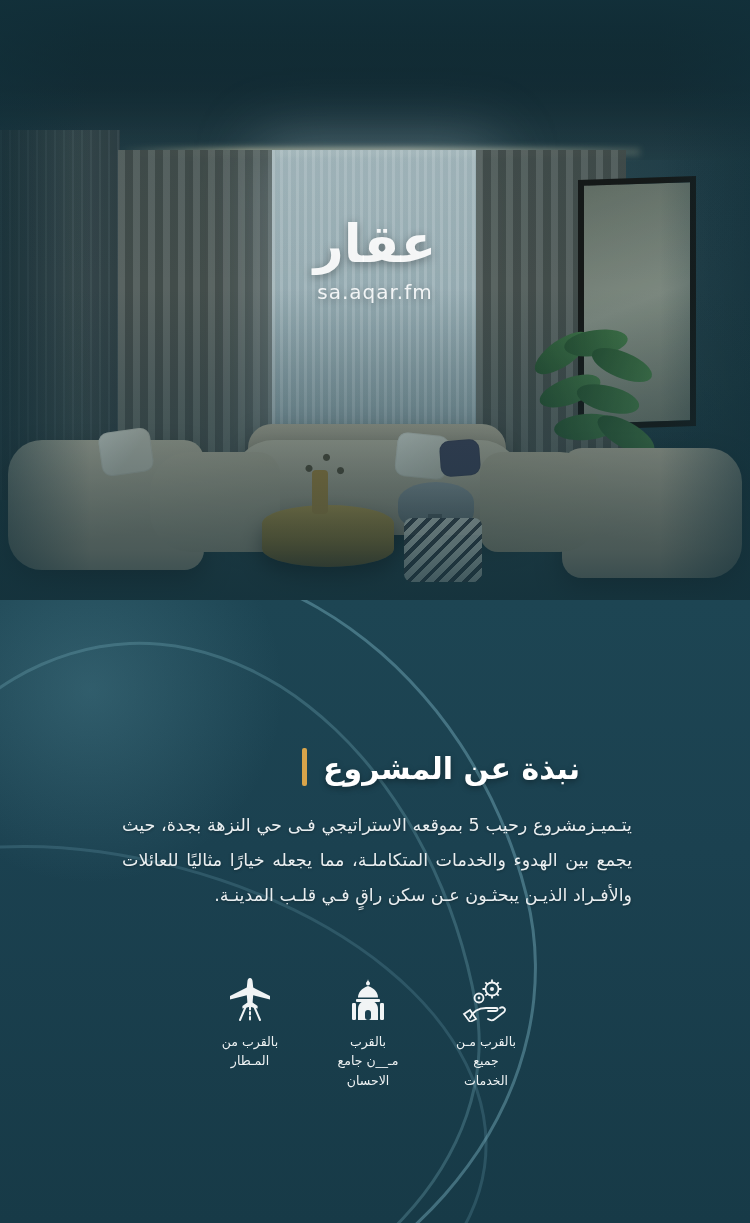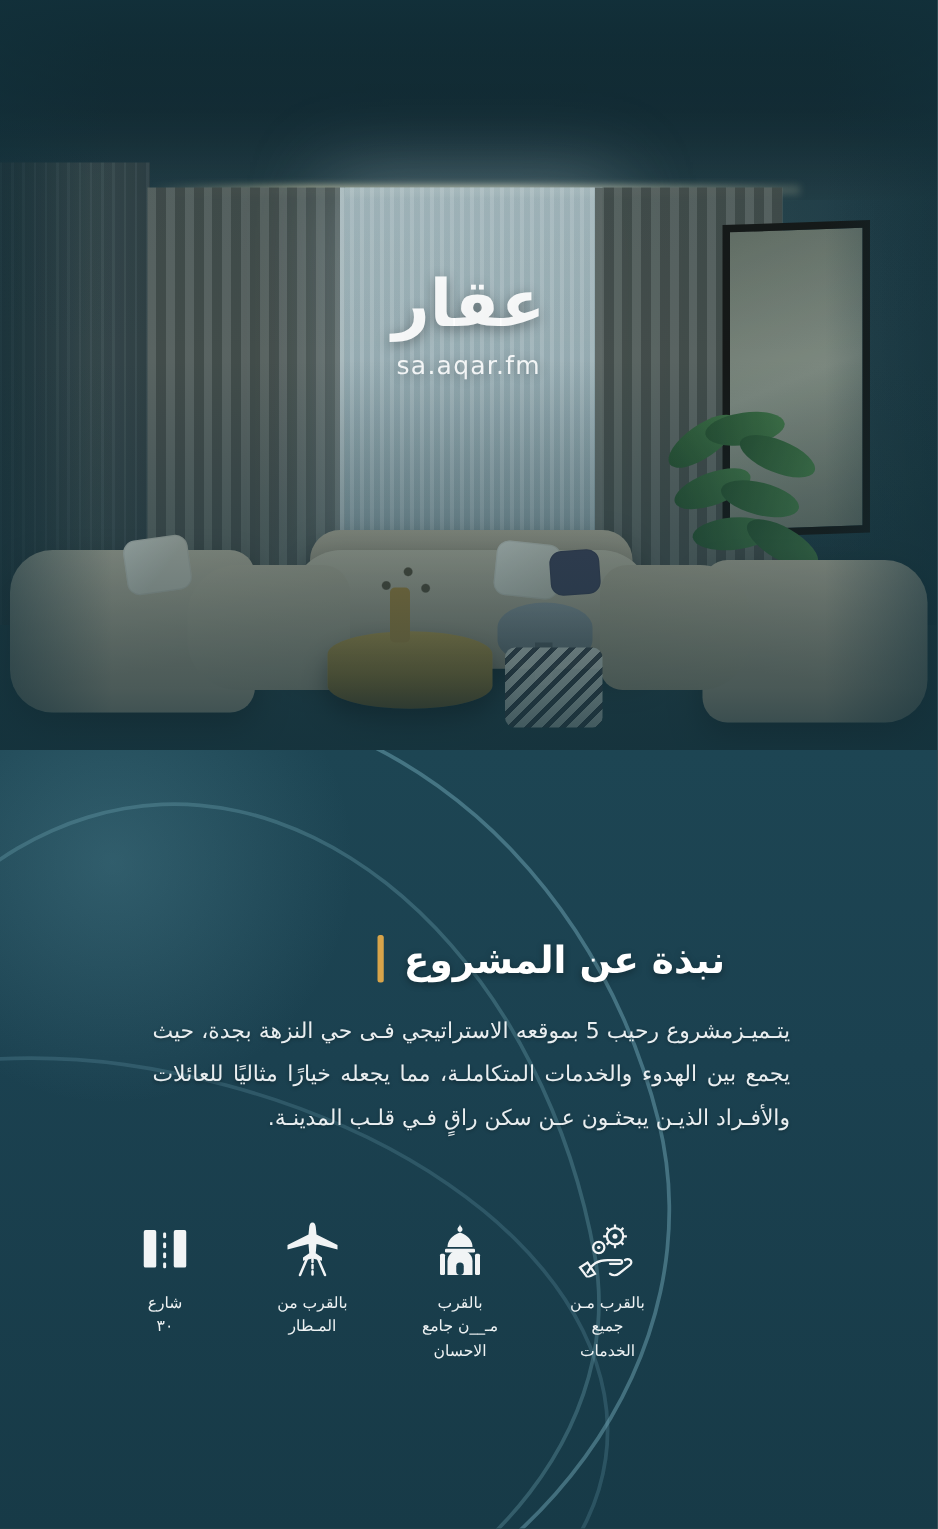--- a/index.html
+++ b/index.html
@@ -327,40 +327,16 @@
             <g stroke-width="2" fill="none" stroke-linecap="round">
               <path d="M14 44 L20 30"></path>
               <path d="M34 44 L28 30"></path>
               <path d="M24 31 v2.5 M24 36 v2.5 M24 41 v2.5"></path>
             </g>
           </svg>
         </div>
         <div class="flabel">بالقرب من المـطار</div>
       </div>
 
-      <div class="feature">
-        <div class="ficon">
-          <svg width="42" height="42" viewBox="0 0 42 42" fill="#f1f4f5">
-            <rect x="4" y="4" width="10" height="30" rx="1.5"></rect>
-            <rect x="28" y="4" width="10" height="30" rx="1.5"></rect>
-            <g fill="#1b4150">
-              <rect x="19.5" y="6" width="3" height="5" rx="1.2"></rect>
-              <rect x="19.5" y="14" width="3" height="5" rx="1.2"></rect>
-              <rect x="19.5" y="22" width="3" height="5" rx="1.2"></rect>
-              <rect x="19.5" y="30" width="3" height="5" rx="1.2"></rect>
-            </g>
-            <g fill="#f1f4f5">
-              <rect x="19.5" y="6" width="2.4" height="4.5" rx="1"></rect>
-              <rect x="19.5" y="14" width="2.4" height="4.5" rx="1"></rect>
-              <rect x="19.5" y="22" width="2.4" height="4.5" rx="1"></rect>
-              <rect x="19.5" y="30" width="2.4" height="4.5" rx="1"></rect>
-            </g>
-          </svg>
-        </div>
-        <div class="flabel">
-          <span>شارع</span><br>
-          <span>٣٠</span>
-        </div>
-      </div>
 
     </div>
   </div>
 </div>
 
 </body></html>

